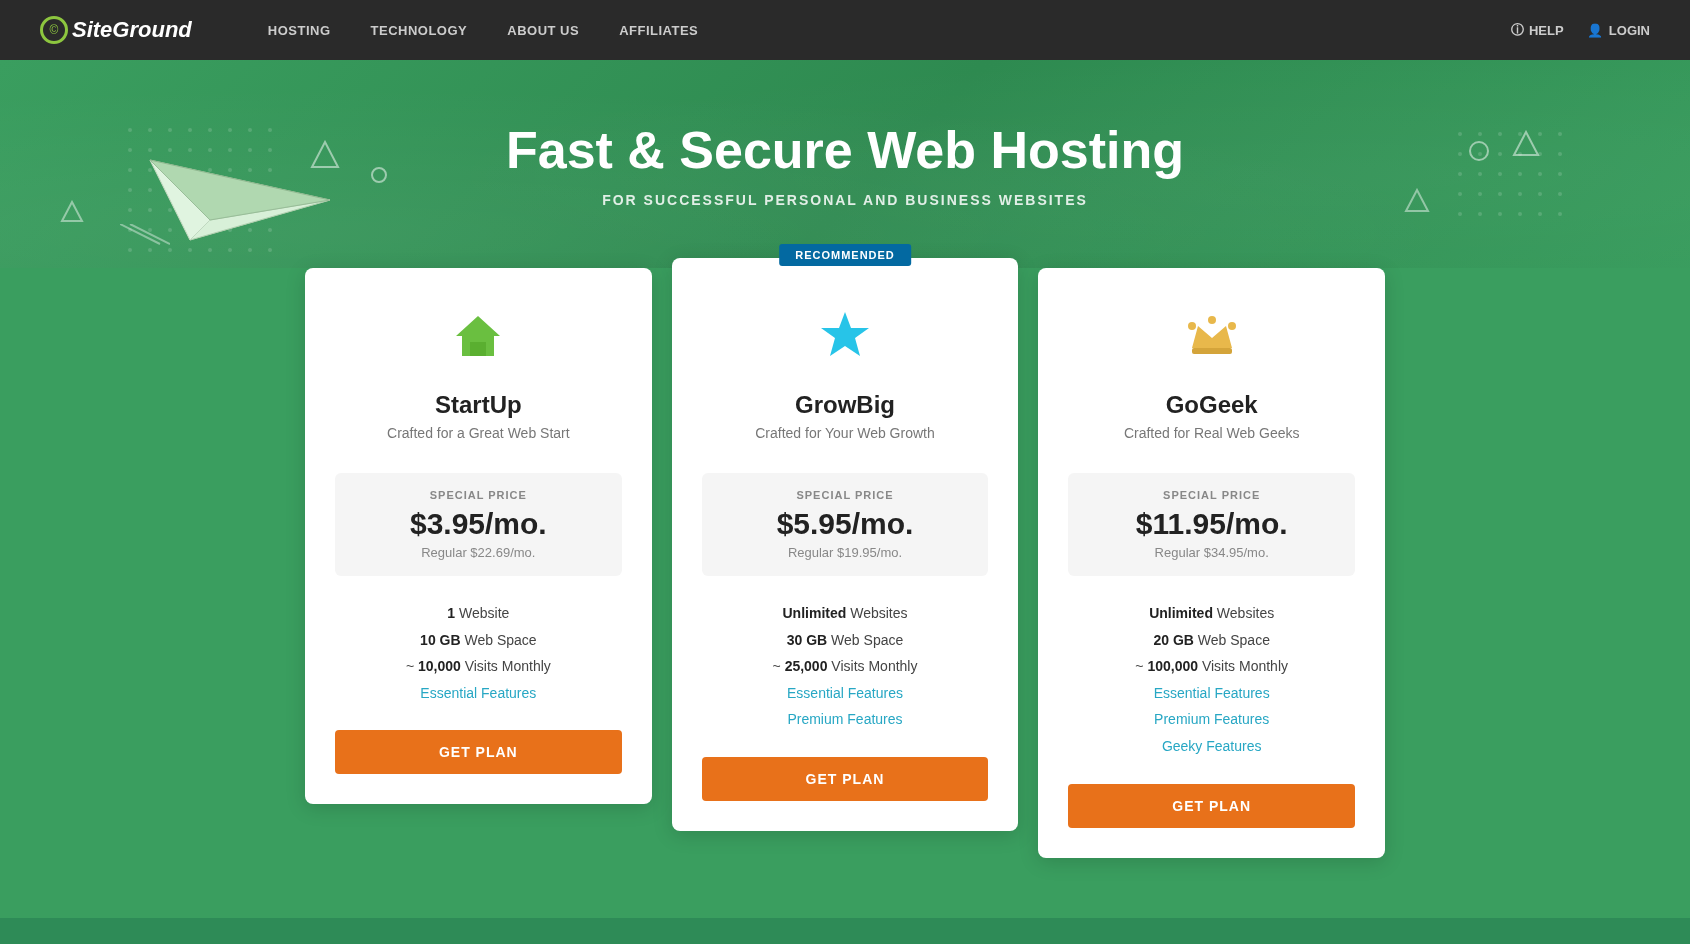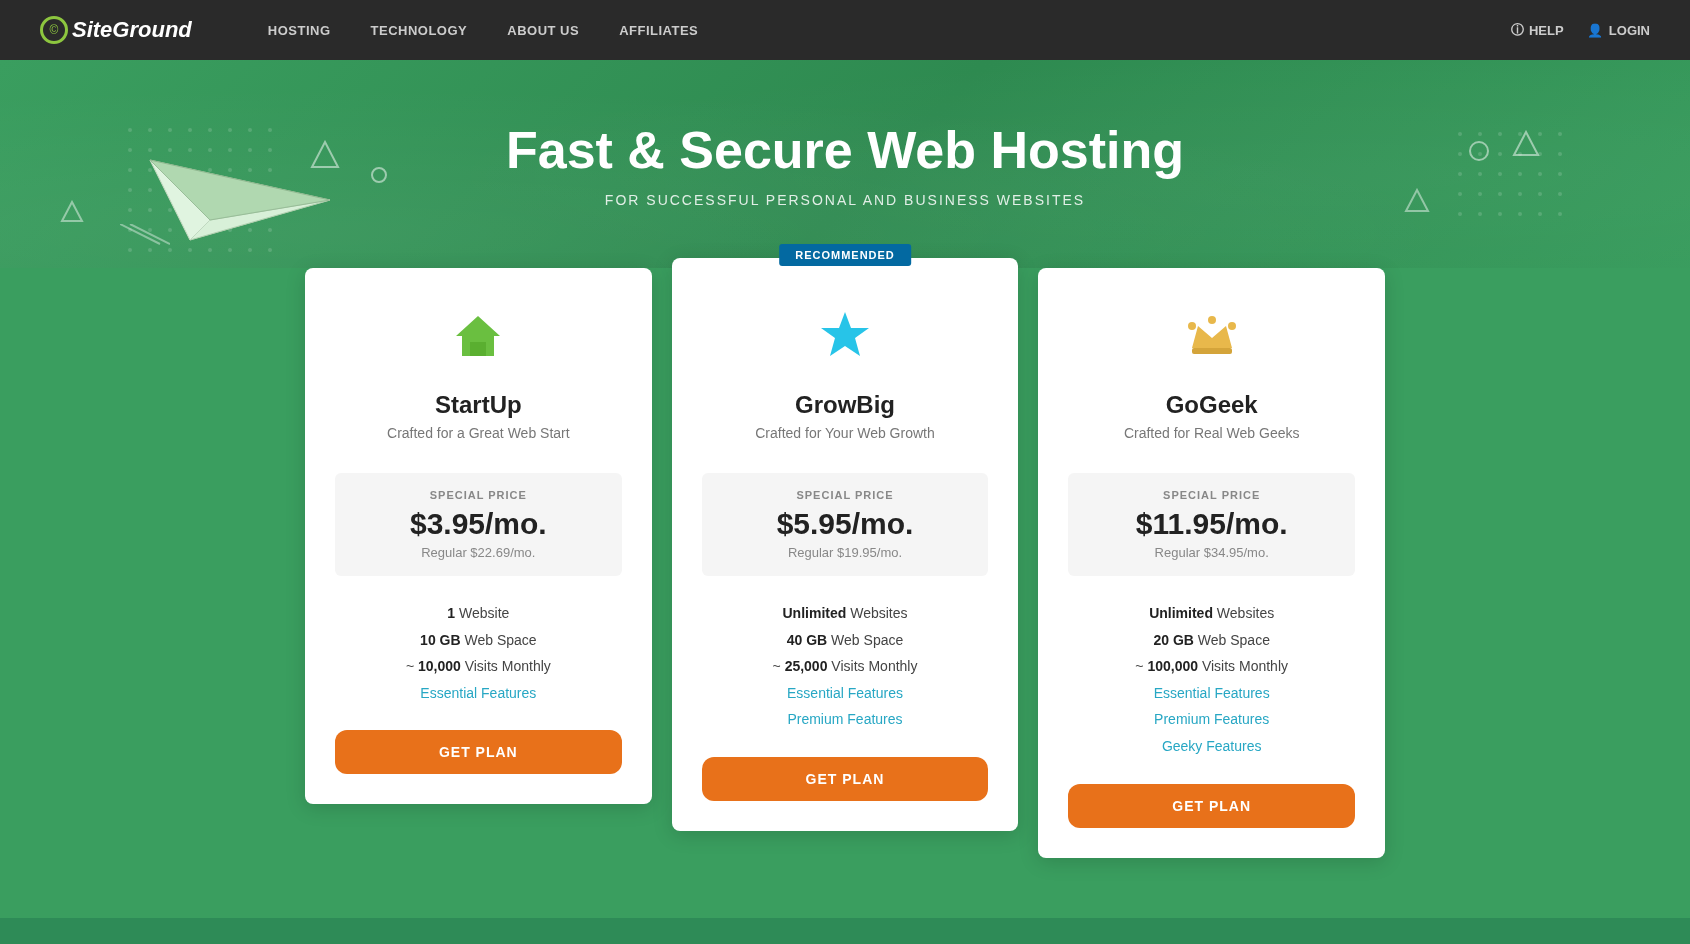--- a/index.html
+++ b/index.html
@@ -84,21 +84,21 @@
     .hero-title {
       font-size: 52px;
       font-weight: 900;
       color: white;
       margin-bottom: 12px;
       position: relative;
       z-index: 1;
     }
     .hero-subtitle {
       font-size: 14px;
-      font-weight: 400;
+      font-weight: 700;
       color: rgba(255,255,255,0.85);
       letter-spacing: 2px;
       position: relative;
       z-index: 1;
     }
 
     
     .paper-plane-area {
       position: absolute;
       left: 140px;
@@ -215,21 +215,21 @@
       font-size: 14px;
       display: block;
       cursor: pointer;
     }
 
     
     .cta-button {
       background: #e8711a;
       color: white;
       border: none;
-      border-radius: 12px;
+      border-radius: 4px;
       padding: 14px 0;
       width: 100%;
       font-size: 14px;
       font-weight: 700;
       letter-spacing: 1px;
       cursor: pointer;
       transition: background 0.2s;
     }
   </style>
 </head>
@@ -475,21 +475,21 @@
       </div>
       <div class="plan-name">GrowBig</div>
       <div class="plan-tagline">Crafted for Your Web Growth</div>
       <div class="price-box">
         <div class="price-label">SPECIAL PRICE</div>
         <div class="price-amount">$5.95/mo.</div>
         <div class="price-regular">Regular $19.95/mo.</div>
       </div>
       <ul class="features-list">
         <li><strong>Unlimited</strong> Websites</li>
-        <li><strong>40 GB</strong> Web Space</li>
+        <li><strong>30 GB</strong> Web Space</li>
         <li>~ <strong>25,000</strong> Visits Monthly</li>
         <li>
             <a class="feature-link">Essential Features</a>
           </li>
         <li>
             <a class="feature-link">Premium Features</a>
           </li>
       </ul>
       <button class="cta-button">GET PLAN</button>
     </div>

